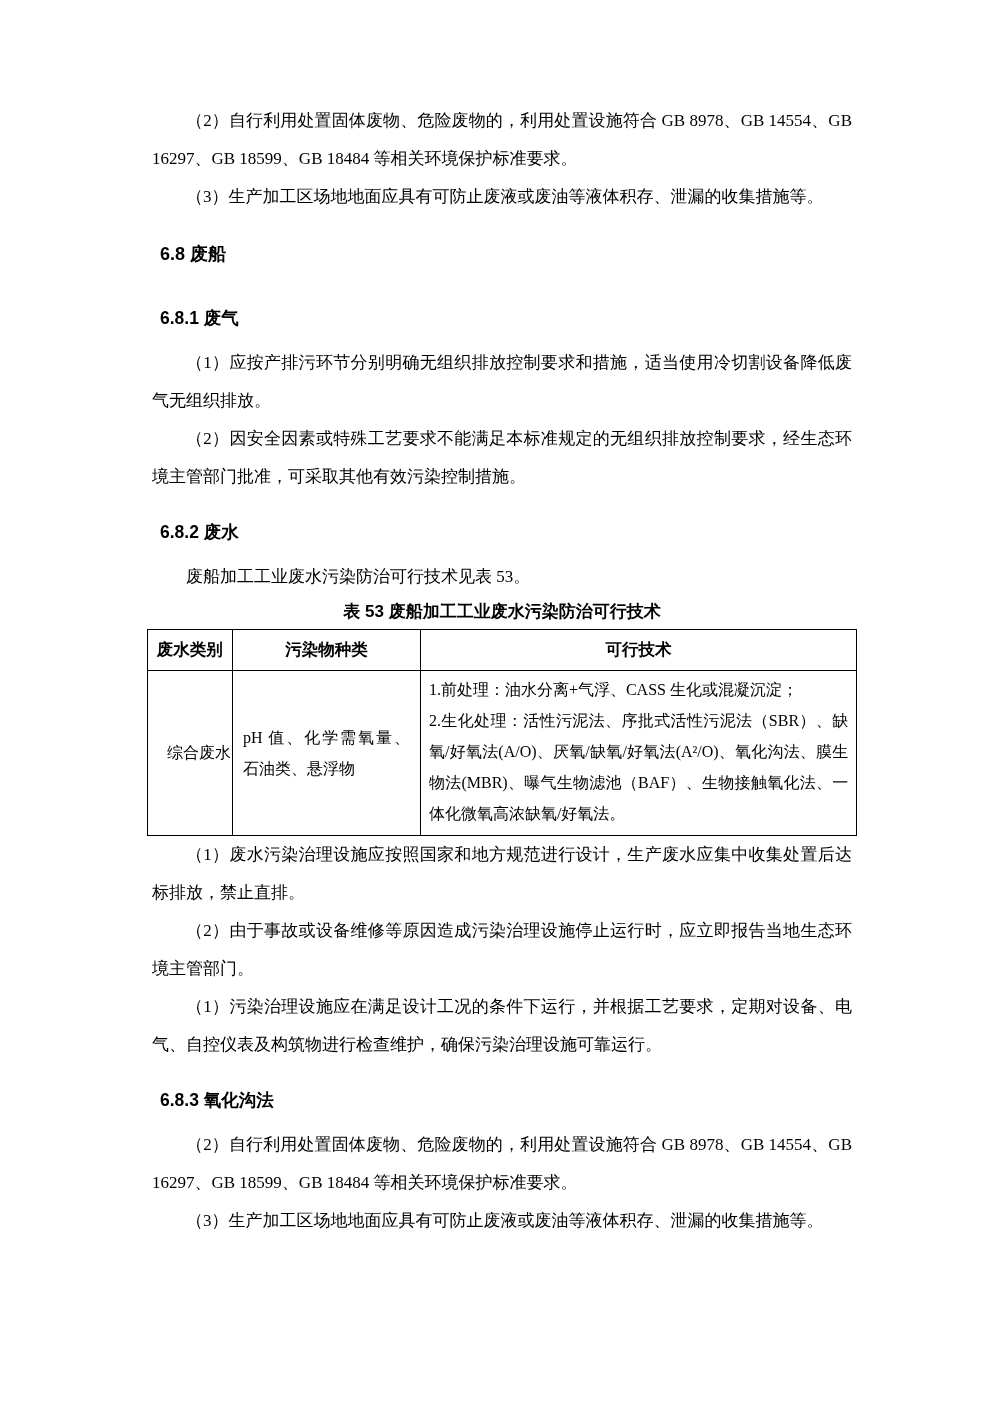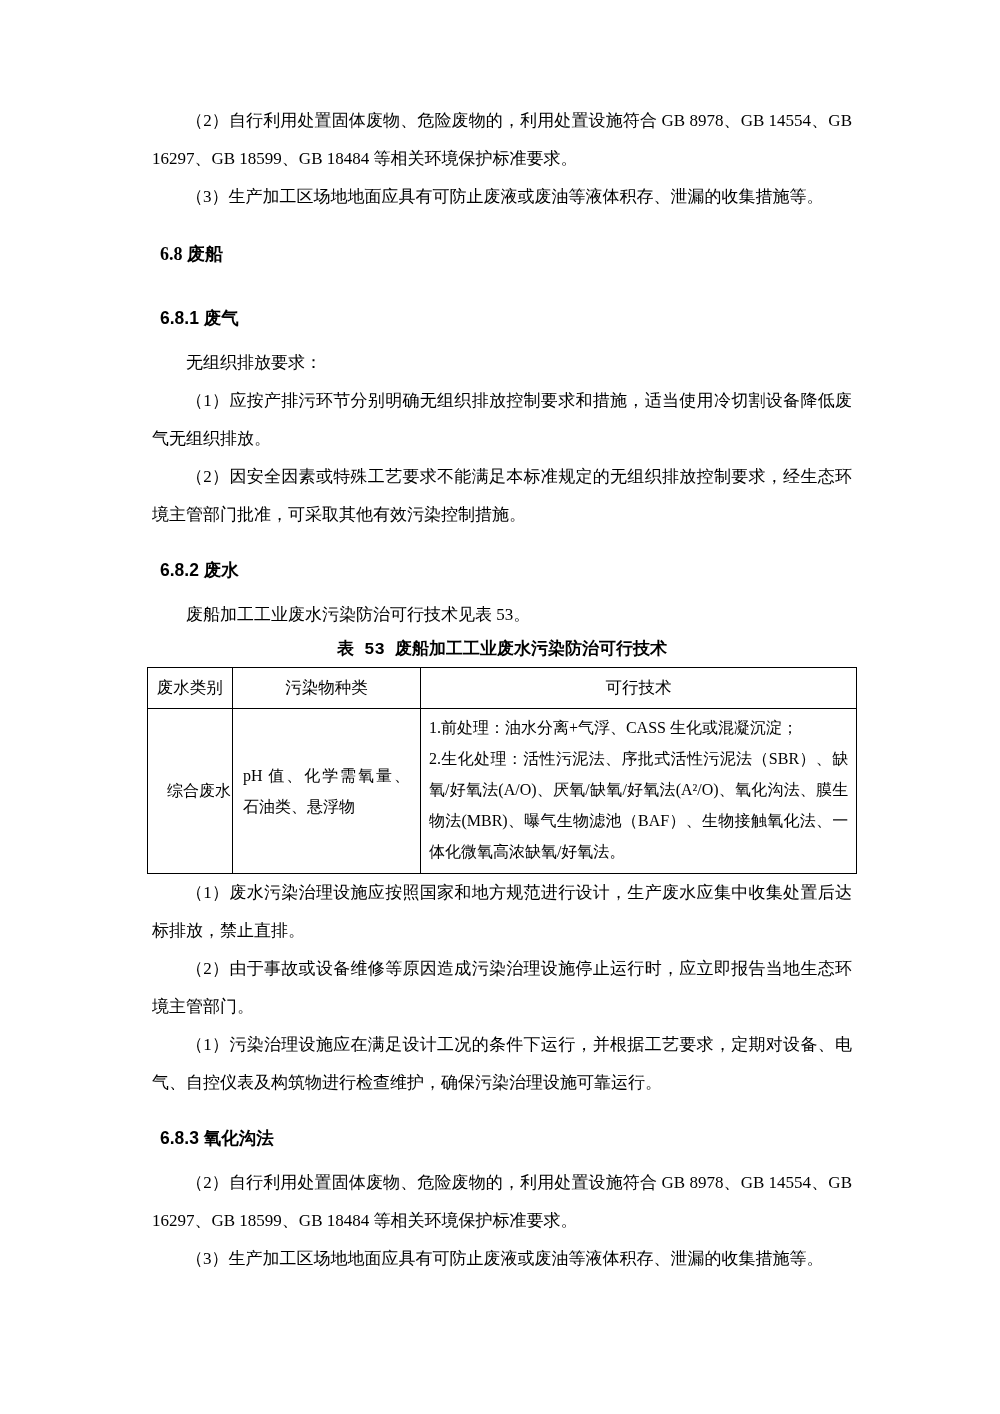--- a/index.html
+++ b/index.html
@@ -17,54 +17,54 @@
     display: flex;
     flex-direction: column;
   }
   .para {
     margin: 0;
     line-height: 38px;
     text-align: justify;
     text-indent: 2em;
   }
   .sec-h2 {
-    font-family: Liberation Serif, serif;
+    font-family: Liberation Sans, sans-serif;
     font-size: 18px;
     font-weight: bold;
     line-height: 24px;
     margin: 26px 0 16px 8px;
   }
   .sec-h3 {
     font-family: "Liberation Sans", "DejaVu Sans", sans-serif;
     font-size: 17.5px;
     font-weight: bold;
     line-height: 24px;
     margin: 24px 0 14px 8px;
   }
   .table-caption {
-    font-family: Liberation Mono, monospace;
+    font-family: Liberation Sans, sans-serif;
     font-size: 17px;
     font-weight: bold;
     text-align: center;
     line-height: 28px;
     margin-top: 2px;
   }
   table.tech-table {
     width: 101.5%;
     margin-left: -0.75%;
     border-collapse: collapse;
     margin-top: 3px;
   }
   table.tech-table th, table.tech-table td {
     border: 1.5px solid #000;
   }
   table.tech-table th {
     font-family: "Liberation Sans", "DejaVu Sans", sans-serif;
     font-size: 16.5px;
-    font-weight: normal;
+    font-weight: bold;
     text-align: center;
     padding: 9px 4px;
   }
   td.cell-category {
     width: 12%;
     text-align: right;
     vertical-align: middle;
     font-size: 16px;
   }
   td.cell-pollutants {
@@ -88,21 +88,20 @@
 <body>
 
 <div class="page">
 
   <p class="para">（2）自行利用处置固体废物、危险废物的，利用处置设施符合 GB 8978、GB 14554、GB 16297、GB 18599、GB 18484 等相关环境保护标准要求。</p>
   <p class="para">（3）生产加工区场地地面应具有可防止废液或废油等液体积存、泄漏的收集措施等。</p>
 
   <h2 class="sec-h2">6.8 废船</h2>
 
   <h3 class="sec-h3">6.8.1 废气</h3>
-  <p class="para">无组织排放要求：</p>
   <p class="para">（1）应按产排污环节分别明确无组织排放控制要求和措施，适当使用冷切割设备降低废气无组织排放。</p>
   <p class="para">（2）因安全因素或特殊工艺要求不能满足本标准规定的无组织排放控制要求，经生态环境主管部门批准，可采取其他有效污染控制措施。</p>
 
   <h3 class="sec-h3">6.8.2 废水</h3>
   <p class="para">废船加工工业废水污染防治可行技术见表 53。</p>
 
   <div class="table-caption">表 53 废船加工工业废水污染防治可行技术</div>
 
   <table class="tech-table">
     <thead>

